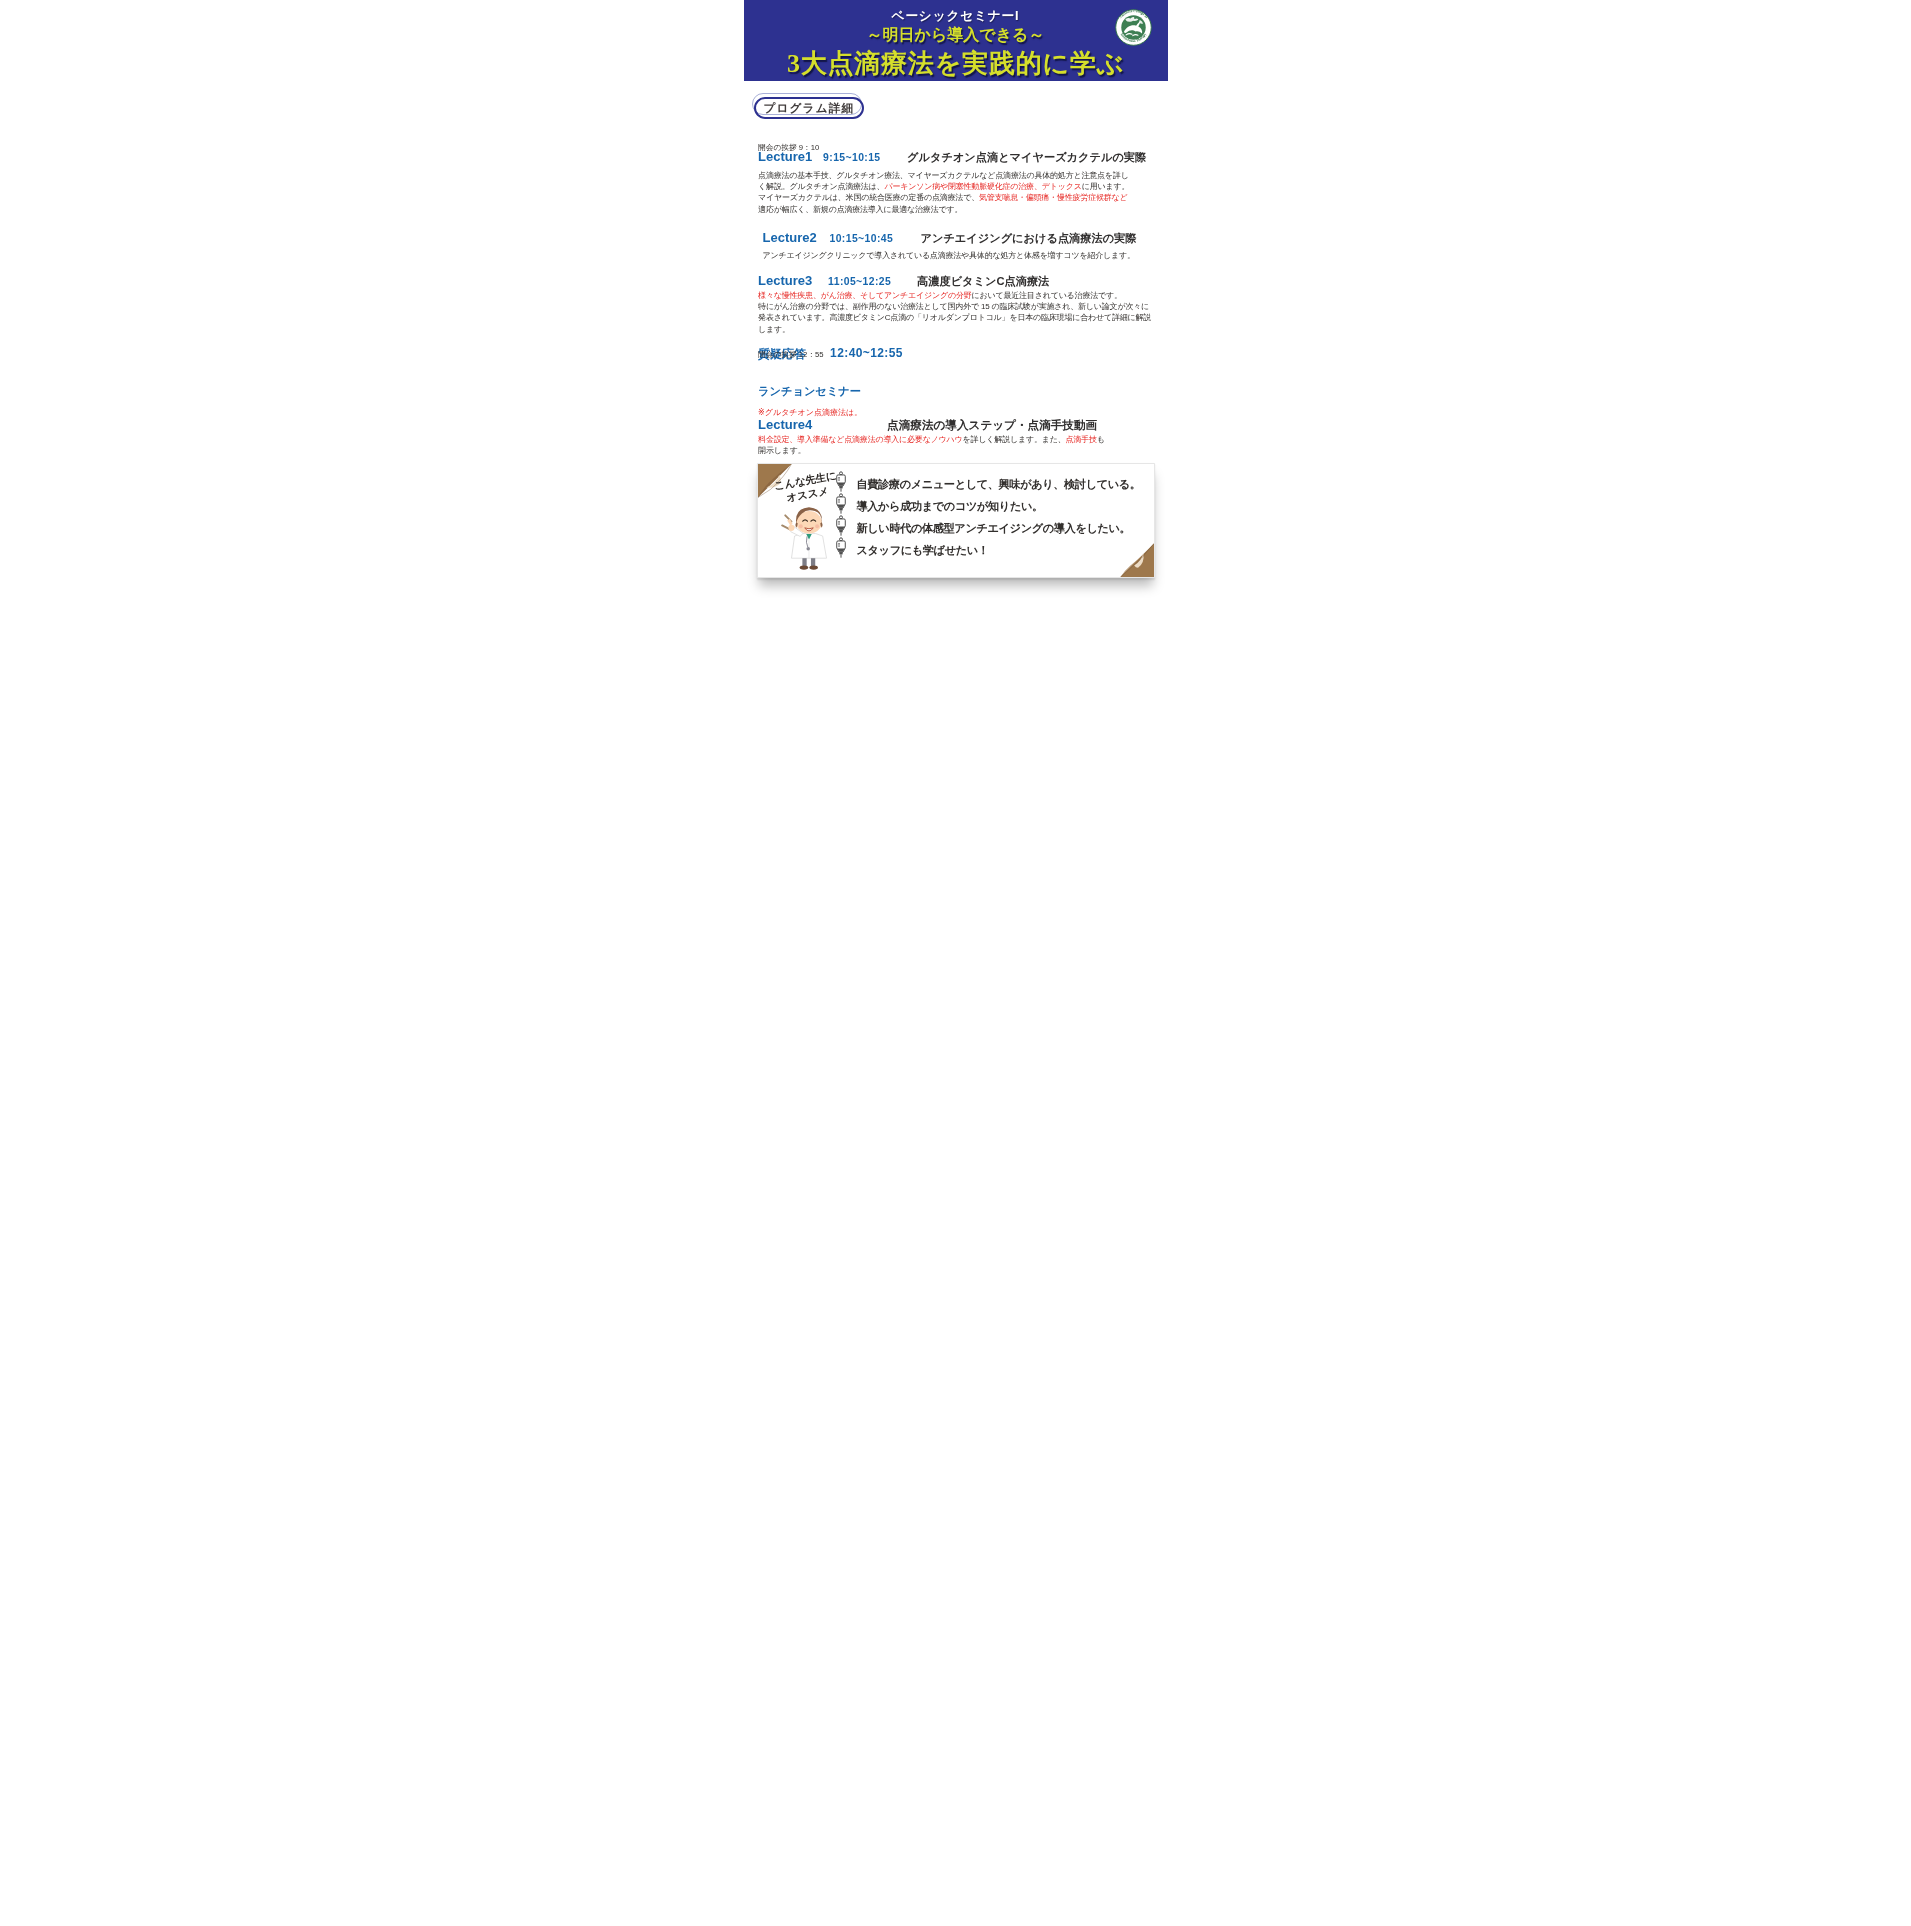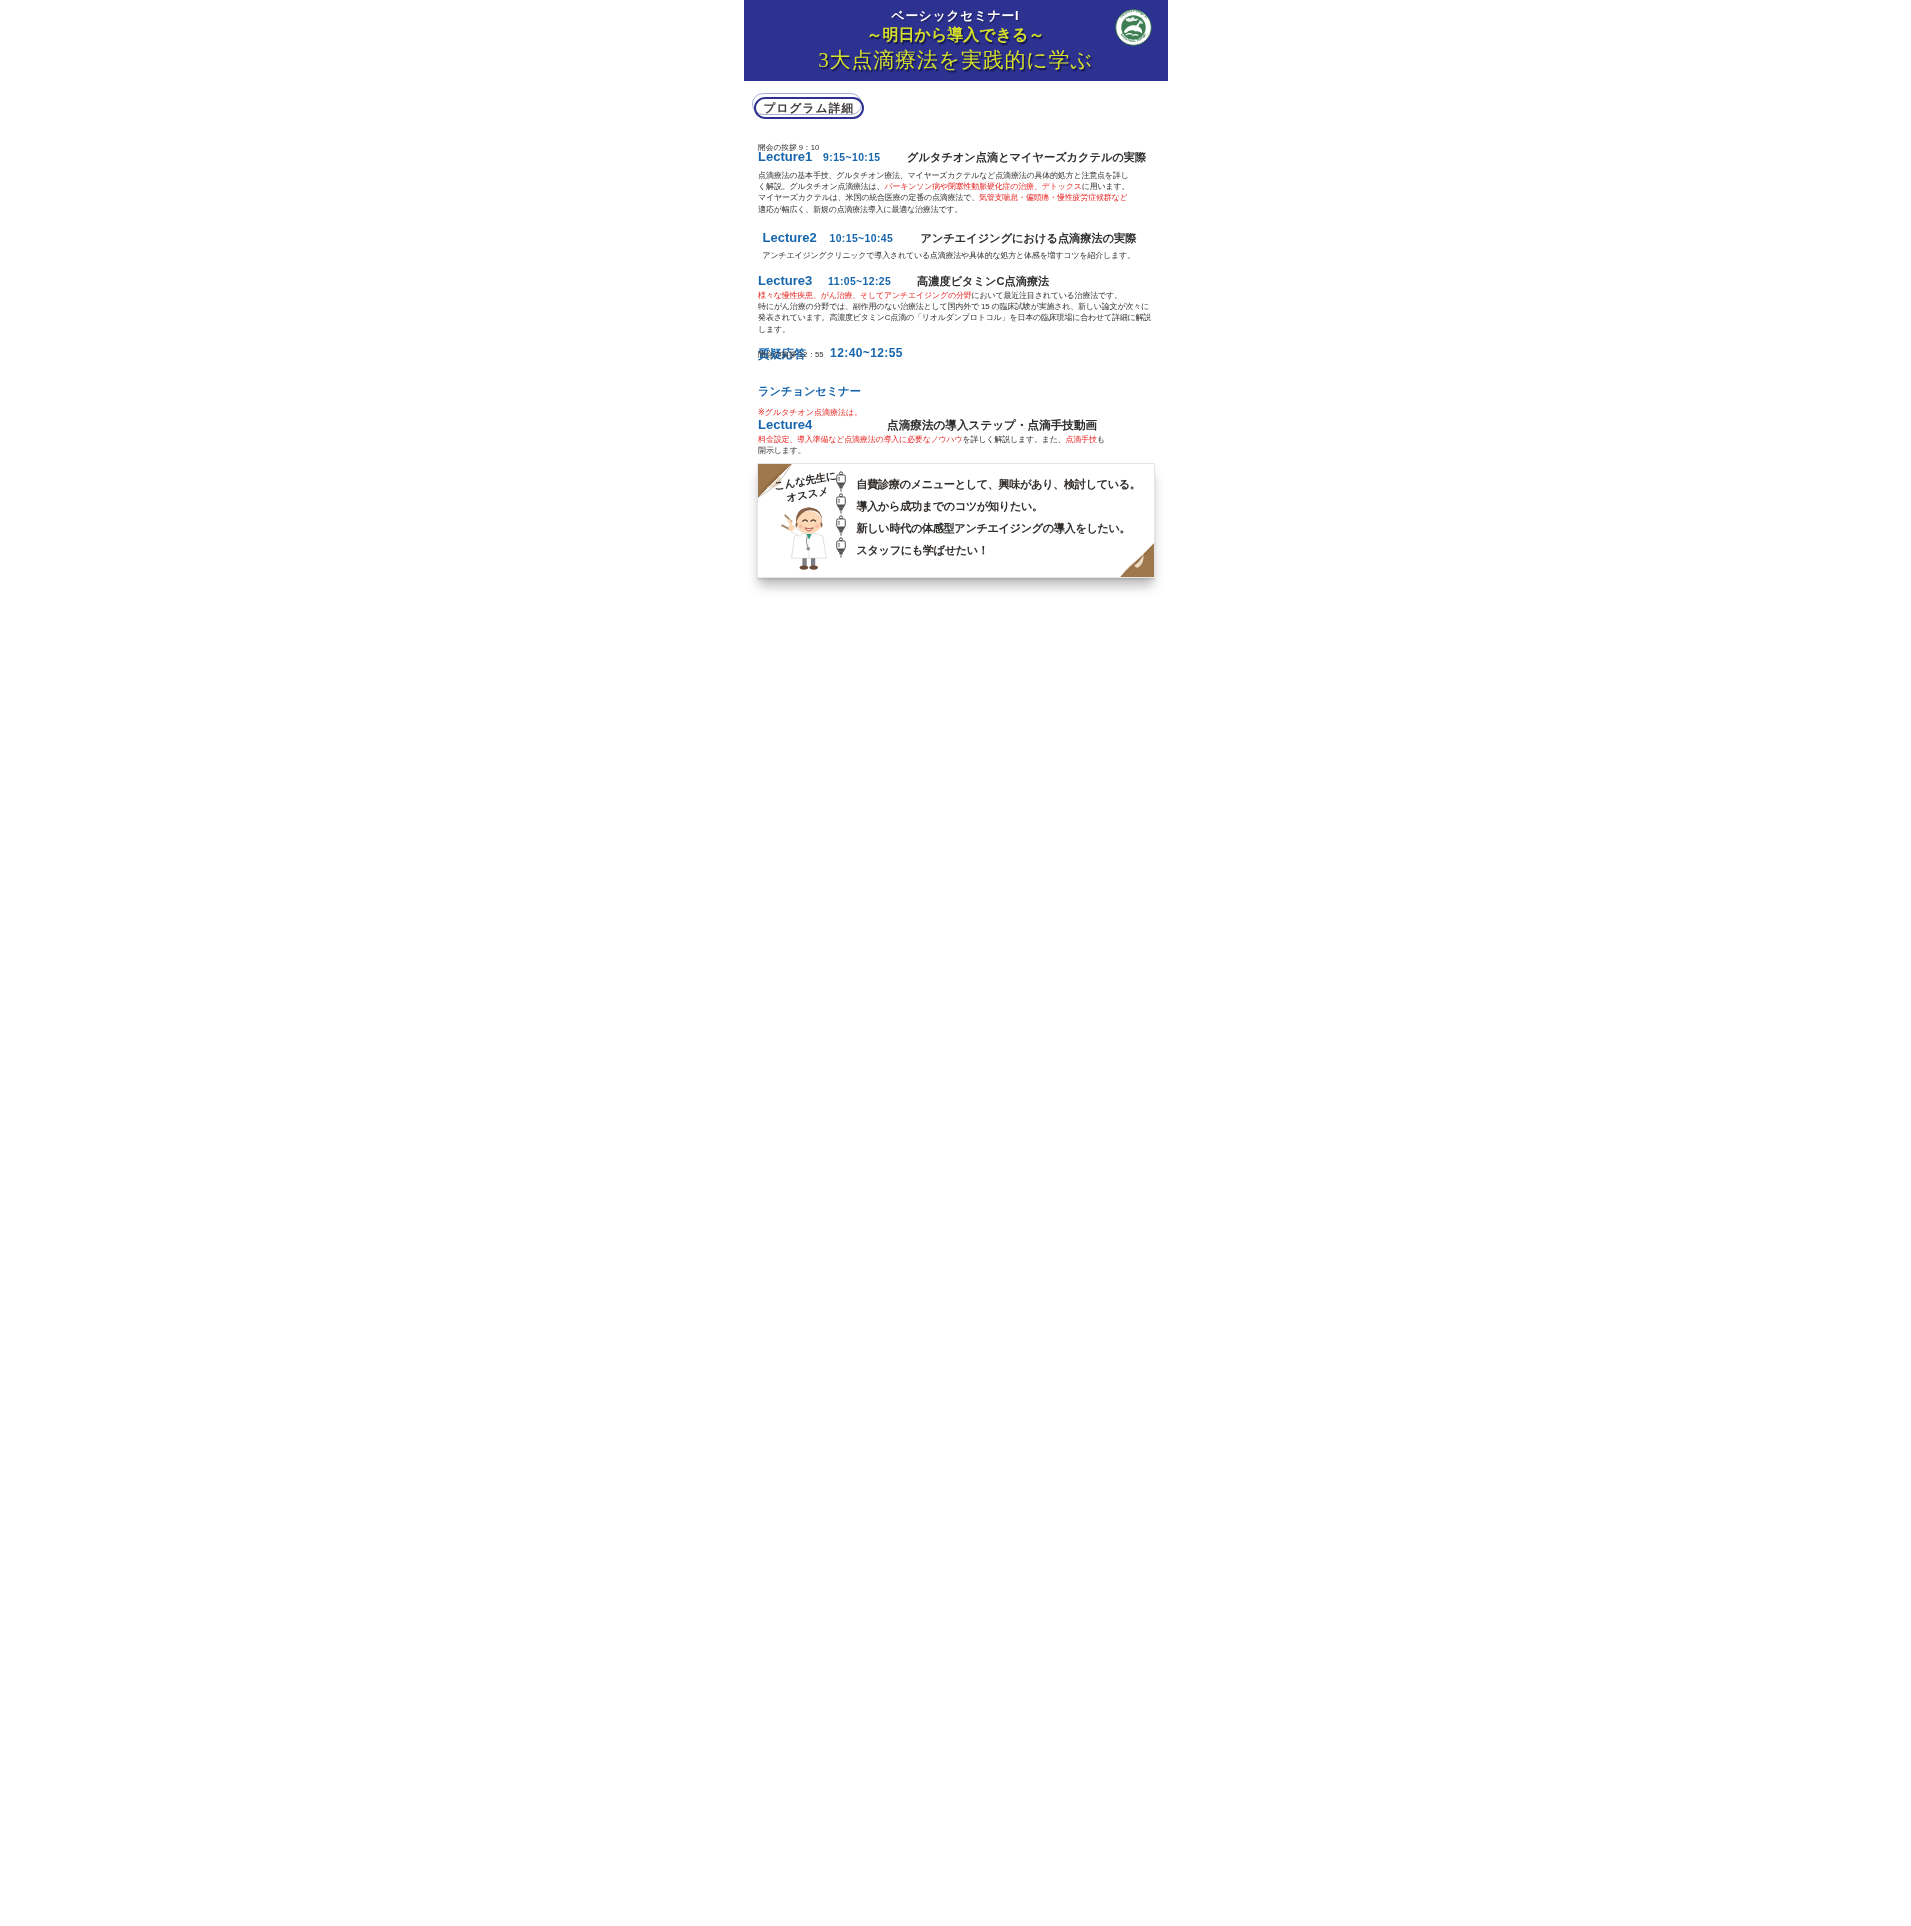--- a/index.html
+++ b/index.html
@@ -6,21 +6,21 @@
   body{font-family:"Liberation Sans","DejaVu Sans",sans-serif;}
   .page{position:relative;width:424px;height:599px;margin:0 auto;background:#fff;overflow:hidden;}
 
   
   .header{position:absolute;left:0;top:0;width:424px;height:81px;background:#2d3190;text-align:center;}
   .h-line1{padding-top:7.7px;font-size:12.7px;font-weight:bold;color:#ffffff;letter-spacing:0.8px;
            text-shadow:0.8px 1.2px 1.2px rgba(0,0,0,.45);}
   .h-line2{margin-top:0.8px;font-size:16px;font-weight:bold;color:#d5df2b;
            font-family:"Liberation Serif","DejaVu Serif",serif;
            text-shadow:1.2px 1.5px 1.2px rgba(5,8,40,.7);}
-  .h-line3{margin-top:0px;font-size:21px;font-weight:normal;color:#d5df2b;
+  .h-line3{margin-top:0px;font-size:26px;font-weight:bold;color:#d5df2b;
            font-family:"Liberation Serif","DejaVu Serif",serif;letter-spacing:0.8px;
            text-shadow:1.5px 1.9px 1.2px rgba(5,8,40,.7);}
   .logo{position:absolute;right:15.4px;top:9.2px;width:37px;height:37px;}
 
   
   .badge{position:absolute;left:10.4px;top:97px;width:110px;height:24px;background:#fff;}
   .ring-light{position:absolute;left:-1.9px;top:-3.9px;width:110px;height:22.3px;
               border:1.9px solid #a9b0d8;border-radius:11.6px;box-sizing:border-box;}
   .ring-navy{position:absolute;left:0;top:0;width:110px;height:22.3px;
              border:2.3px solid #2d3190;border-radius:11.6px;box-sizing:border-box;

